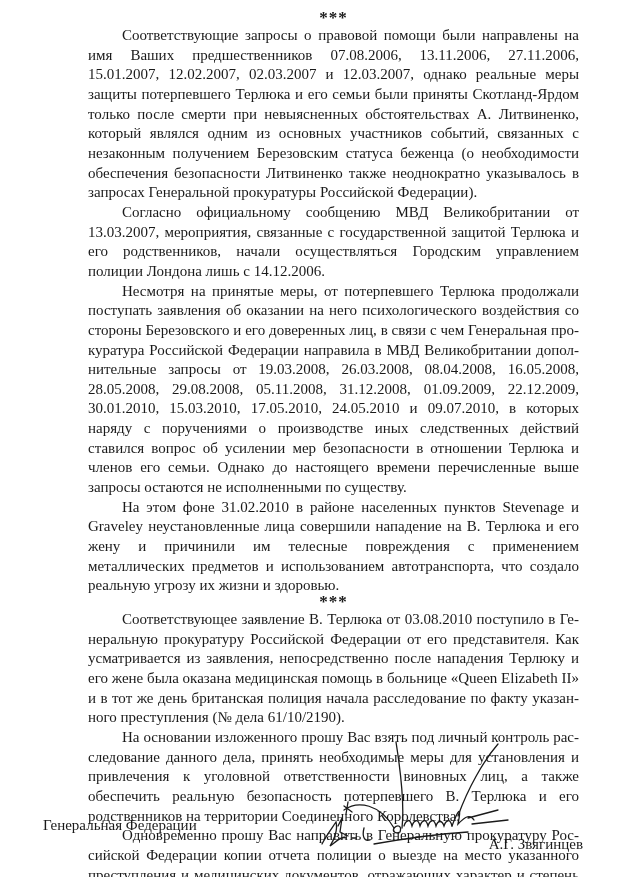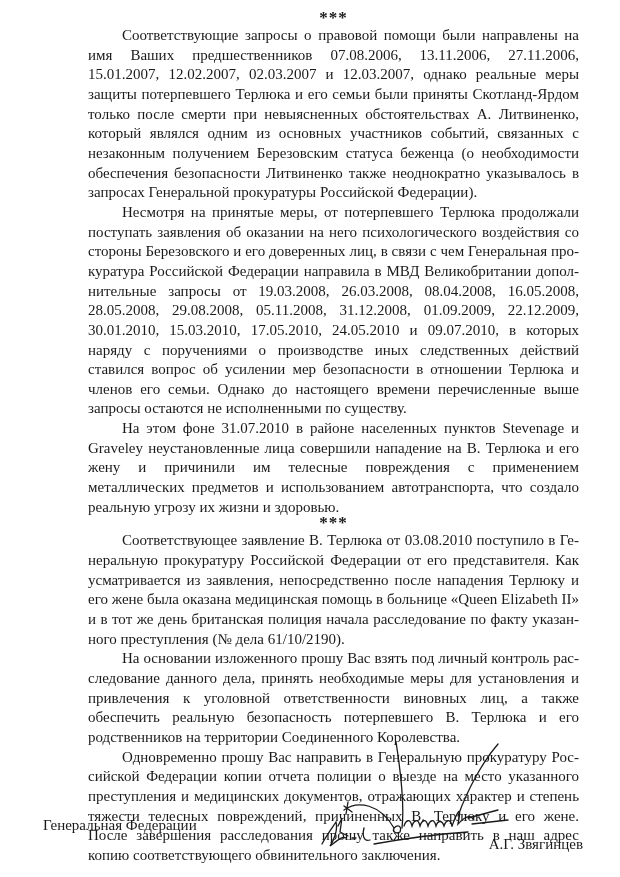--- a/index.html
+++ b/index.html
@@ -24,22 +24,23 @@
   .sig-title { font-size: 15px; line-height: 14px; }
   .sig-name { position: absolute; right: 0px; top: 18px; font-size: 15px; }
   .signature { position: absolute; left: 318px; top: 740px; width: 200px; height: 115px; }
 </style>
 </head>
 <body>
 
 <div class="page">
   <div class="stars">***</div>
   <p>Соответствующие запросы о правовой помощи были направлены на имя Ваших предшественников 07.08.2006, 13.11.2006, 27.11.2006, 15.01.2007, 12.02.2007, 02.03.2007 и 12.03.2007, однако реальные меры защиты потер­певшего Терлюка и его семьи были приняты Скотланд-Ярдом только после смерти при невыясненных обстоятельствах А. Литвиненко, который являлся одним из основных участников событий, связанных с незаконным получени­ем Березовским статуса беженца (о необходимости обеспечения безопасно­сти Литвиненко также неоднократно указывалось в запросах Генеральной прокуратуры Российской Федерации).</p>
+  <p>Согласно официальному сообщению МВД Великобритании от 13.03.2007, мероприятия, связанные с государственной защитой Терлюка и его родственников, начали осуществляться Городским управлением полиции Лондона лишь с 14.12.2006.</p>
   <p>Несмотря на принятые меры, от потерпевшего Терлюка продолжали поступать заявления об оказании на него психологического воздействия со стороны Березовского и его доверенных лиц, в связи с чем Генеральная про­куратура Российской Федерации направила в МВД Великобритании допол­нительные запросы от 19.03.2008, 26.03.2008, 08.04.2008, 16.05.2008, 28.05.2008, 29.08.2008, 05.11.2008, 31.12.2008, 01.09.2009, 22.12.2009, 30.01.2010, 15.03.2010, 17.05.2010, 24.05.2010 и 09.07.2010, в которых наряду с поручениями о производстве иных следственных действий ставился вопрос об усилении мер безопасности в отношении Терлюка и членов его семьи. Однако до настоящего времени перечисленные выше запросы остаются не исполненными по существу.</p>
-  <p>На этом фоне 31.07.2010 в районе населенных пунктов Stevenage и Graveley неустановленные лица совершили нападение на В. Терлюка и его жену и причинили им телесные повреждения с применением металлических предметов и использованием автотранспорта, что создало реальную угрозу их жизни и здоровью.</p>
+  <p>На этом фоне 31.02.2010 в районе населенных пунктов Stevenage и Graveley неустановленные лица совершили нападение на В. Терлюка и его жену и причинили им телесные повреждения с применением металлических предметов и использованием автотранспорта, что создало реальную угрозу их жизни и здоровью.</p>
   <div class="stars stars2">***</div>
   <p>Соответствующее заявление В. Терлюка от 03.08.2010 поступило в Ге­неральную прокуратуру Российской Федерации от его представителя. Как усматривается из заявления, непосредственно после нападения Терлюку и его жене была оказана медицинская помощь в больнице «Queen Elizabeth II» и в тот же день британская полиция начала расследование по факту указан­ного преступления (№ дела 61/10/2190).</p>
   <p>На основании изложенного прошу Вас взять под личный контроль рас­следование данного дела, принять необходимые меры для установления и привлечения к уголовной ответственности виновных лиц, а также обеспечить реальную безопасность потерпевшего В. Терлюка и его родственников на территории Соединенного Королевства.</p>
   <p>Одновременно прошу Вас направить в Генеральную прокуратуру Рос­сийской Федерации копии отчета полиции о выезде на место указанного пре­ступления и медицинских документов, отражающих характер и степень тя­жести телесных повреждений, причиненных В. Терлюку и его жене. После завершения расследования прошу также направить в наш адрес копию соот­ветствующего обвинительного заключения.</p>
 </div>
 
 <svg class="signature" viewBox="0 0 200 115" fill="none" stroke="#1a1a1a" stroke-width="1.3" stroke-linecap="round">
   <path d="M4 104 C8 96 14 88 18 82 C20 90 16 100 12 106 C20 100 24 96 28 98"></path>
   <path d="M20 86 L24 78 L22 92 L30 96"></path>
   <path d="M34 98 L38 98"></path>

